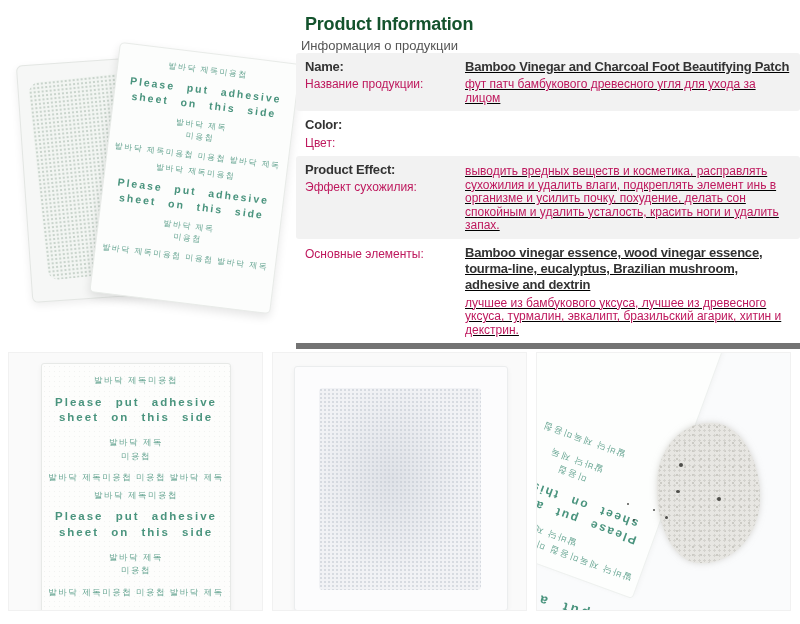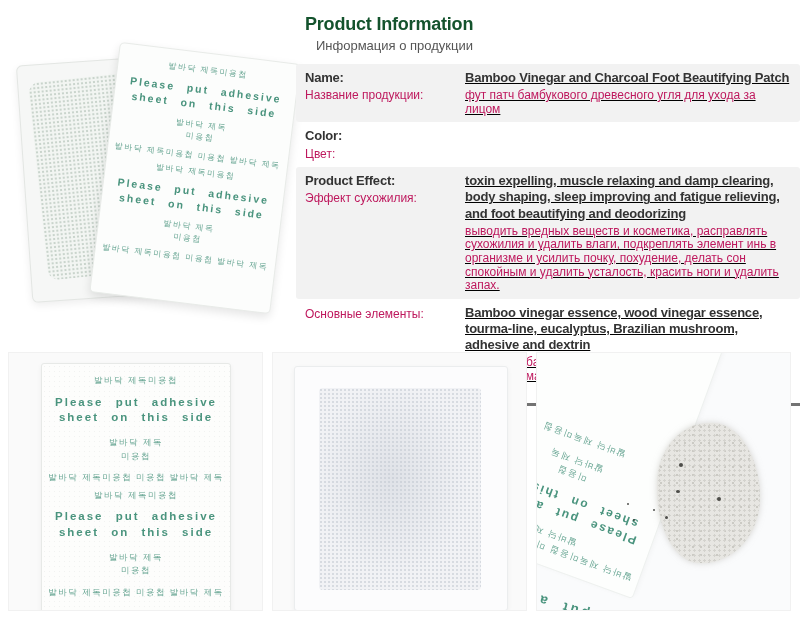--- a/index.html
+++ b/index.html
@@ -34,22 +34,22 @@
   .kr  { font-size:8px;  line-height:1; letter-spacing:1.5px; opacity:.85; white-space:nowrap; }
   .enl { font-weight:bold; letter-spacing:2px; word-spacing:7px; line-height:1.2; white-space:nowrap; }
   .sachet-front .enl { font-size:10.5px; }
   .m-en1 { margin-top:9px; }  .m-en2 { margin-top:2px; }
   .m-kra { margin-top:11px; } .m-krb { margin-top:4px; }
   .m-krd { margin-top:11px; margin-bottom:8px; }
 
   
   .info { position:absolute; left:296px; top:12px; width:504px; }
   .info-title { margin:2px 0 3px 9px; font-size:18px; font-weight:bold; color:#14532d; letter-spacing:-0.2px; }
-  .info-subtitle { margin-left:20px; font-size:13px; color:#555; }
-  .tbl { margin-top:11px; border-bottom:3px solid #737373; }
+  .info-subtitle { margin-left:5px; font-size:13px; color:#555; }
+  .tbl { margin-top:0; border-bottom:6px solid #737373; }
   .row { display:flex; padding:6px 10px 6px 9px; border-radius:3px; }
   .row.shade { background:#f2f2f2; }
   .cell-label { width:152px; flex-shrink:0; padding-right:8px; }
   .cell-value { flex:1;text-decoration:underline; }
   .t-en { font-weight:bold; font-size:13px; color:#333; line-height:1.25; letter-spacing:-0.2px; }
   .t-ru { font-size:12px; color:#be185d; line-height:1.13; margin-top:3px; }
 
   
   .gallery { position:absolute; left:8px; top:352px; display:flex; gap:9px; }
   .card {
@@ -160,21 +160,20 @@
           <div class="t-ru">Цвет:</div>
         </div>
       </div>
 
       <div class="row shade">
         <div class="cell-label">
           <div class="t-en">Product Effect:</div>
           <div class="t-ru">Эффект сухожилия:</div>
         </div>
         <div class="cell-value">
-          <div class="t-en">toxin expelling, muscle relaxing and damp clearing, body shaping, sleep improving and fatigue relieving, and foot beautifying and deodorizing</div>
           <div class="t-ru">выводить вредных веществ и косметика, расправлять сухожилия и удалить влаги, подкреплять элемент инь в организме и усилить почку, похудение, делать сон спокойным и удалить усталость, красить ноги и удалить запах.</div>
         </div>
       </div>
 
       <div class="row">
         <div class="cell-label">
           <div class="t-ru">Основные элементы:</div>
         </div>
         <div class="cell-value">
           <div class="t-en">Bamboo vinegar essence, wood vinegar essence, tourma-line, eucalyptus, Brazilian mushroom, adhesive and dextrin</div>

